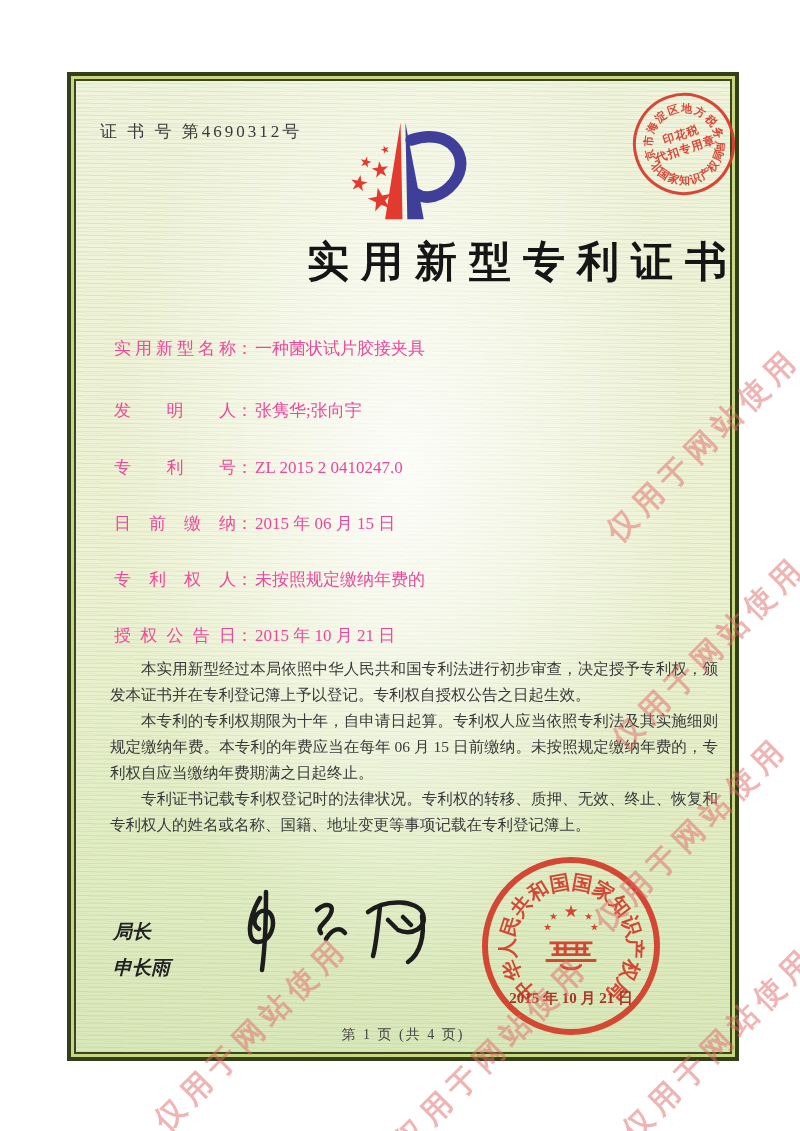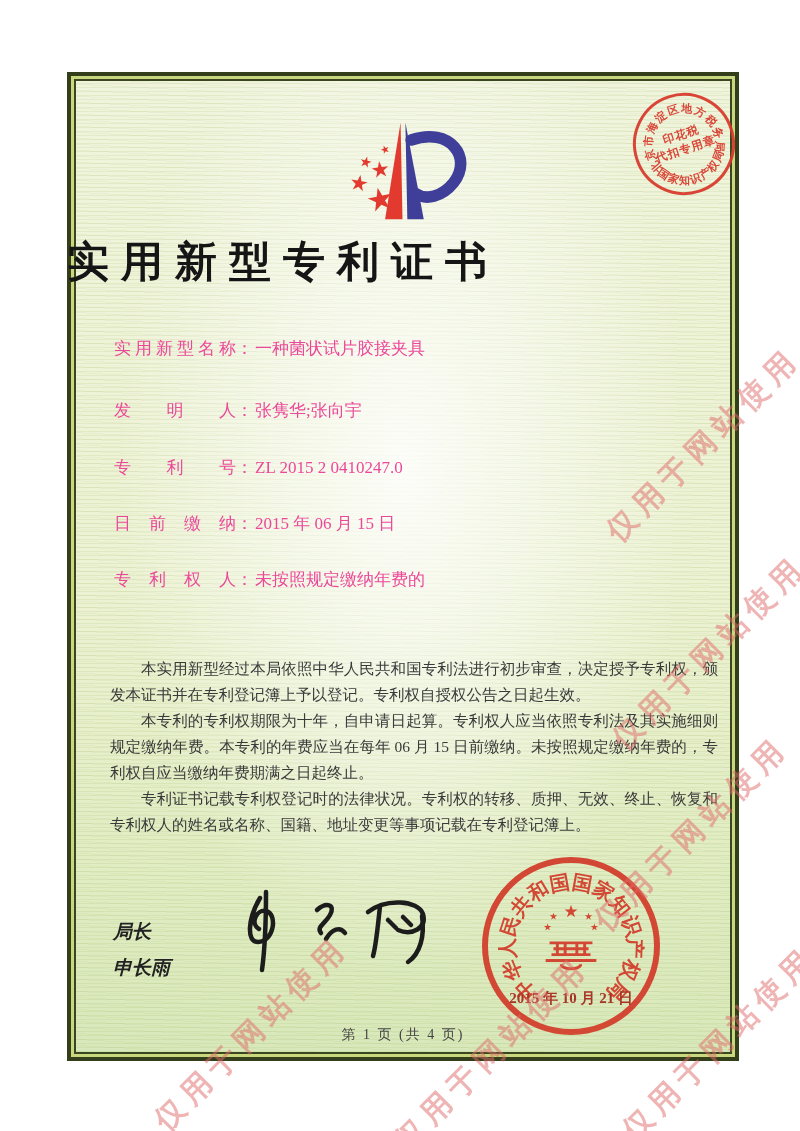--- a/index.html
+++ b/index.html
@@ -9,21 +9,21 @@
   .frame{position:absolute;left:67px;top:72px;width:672px;height:989px;
          border:4px solid #333e1b;background:#c9d87e;padding:3px;box-sizing:border-box;}
   .frame-inner{width:100%;height:100%;box-sizing:border-box;border:2px solid #3a461f;
     background:
       radial-gradient(ellipse at 50% 40%, rgba(255,255,255,0.85), rgba(255,255,255,0) 62%),
       repeating-linear-gradient(0deg, rgba(130,165,70,0.12) 0 1px, rgba(255,255,255,0) 1px 4px),
       repeating-linear-gradient(3deg, rgba(130,165,70,0.08) 0 1px, rgba(255,255,255,0) 1px 6px),
       linear-gradient(180deg,#f0f4dc 0%,#edf2d4 50%,#e2edc4 78%,#d9e8ba 100%);}
   
   .cert-no{position:absolute;left:100px;top:120px;font-size:17px;letter-spacing:3px;color:#3a3a3a;}
-  .title{position:absolute;left:67px;top:234px;width:672px;text-align:left;
+  .title{position:absolute;left:67px;top:234px;width:672px;text-align:right;
          font-size:42px;font-weight:700;letter-spacing:12px;color:#151515;}
   .field{position:absolute;left:114px;font-size:17px;color:#ec4899;white-space:nowrap;}
   .field .lbl{display:inline-block;width:122px;text-align:justify;text-align-last:justify;vertical-align:bottom;}
   .field .val{margin-left:2px;}
   .paras{position:absolute;left:110px;top:656px;width:608px;font-size:15.5px;line-height:26px;
          text-align:justify;color:#3a3a3a;}
   .paras p{margin:0;text-indent:2em;}
   .officer{position:absolute;left:113px;top:914px;font-family:"Liberation Sans","DejaVu Sans",sans-serif;
            font-weight:700;font-size:19px;color:#222;line-height:36px;font-style:italic;}
   .footer{position:absolute;left:67px;top:1026px;width:672px;text-align:center;font-size:14px;
@@ -52,20 +52,21 @@
 </style>
 </head>
 <body>
 
 <div class="page">
 
   <div class="frame">
     <div class="frame-inner"></div>
   </div>
 
+  <div class="cert-no">证 书 号 第4690312号</div>
 
   <div class="logo">
     <svg width="145" height="118" viewBox="0 0 150 120">
       <defs>
         <polygon id="star" points="0,-1 0.2245,-0.309 0.9511,-0.309 0.3633,0.118 0.5878,0.809 0,0.382 -0.5878,0.809 -0.3633,0.118 -0.9511,-0.309 -0.2245,-0.309"></polygon>
       </defs>
       <use href="#star" transform="translate(52,92) scale(13) rotate(-12)" fill="#e23a2e"></use>
       <use href="#star" transform="translate(30,75) scale(9) rotate(10)" fill="#e23a2e"></use>
       <use href="#star" transform="translate(52,61) scale(9) rotate(-8)" fill="#e23a2e"></use>
       <use href="#star" transform="translate(37,53) scale(6) rotate(14)" fill="#e23a2e"></use>
@@ -114,20 +115,23 @@
     <span class="lbl">发明人</span><span>：</span><span class="val">张隽华;张向宇</span>
   </div>
   <div class="field" style="top:456px">
     <span class="lbl">专利号</span><span>：</span><span class="val">ZL 2015 2 0410247.0</span>
   </div>
   <div class="field" style="top:512px">
     <span class="lbl">日前缴纳</span><span>：</span><span class="val">2015 年 06 月 15 日</span>
   </div>
   <div class="field" style="top:568px">
     <span class="lbl">专利权人</span><span>：</span><span class="val">未按照规定缴纳年费的</span>
+  </div>
+  <div class="field" style="top:624px">
+    <span class="lbl">授权公告日</span><span>：</span><span class="val">2015 年 10 月 21 日</span>
   </div>
 
   <div class="paras">
     <p>本实用新型经过本局依照中华人民共和国专利法进行初步审查，决定授予专利权，颁发本证书并在专利登记簿上予以登记。专利权自授权公告之日起生效。</p>
     <p>本专利的专利权期限为十年，自申请日起算。专利权人应当依照专利法及其实施细则规定缴纳年费。本专利的年费应当在每年 06 月 15 日前缴纳。未按照规定缴纳年费的，专利权自应当缴纳年费期满之日起终止。</p>
     <p>专利证书记载专利权登记时的法律状况。专利权的转移、质押、无效、终止、恢复和专利权人的姓名或名称、国籍、地址变更等事项记载在专利登记簿上。</p>
   </div>
 
   <div class="officer">
     <div>局长</div>

